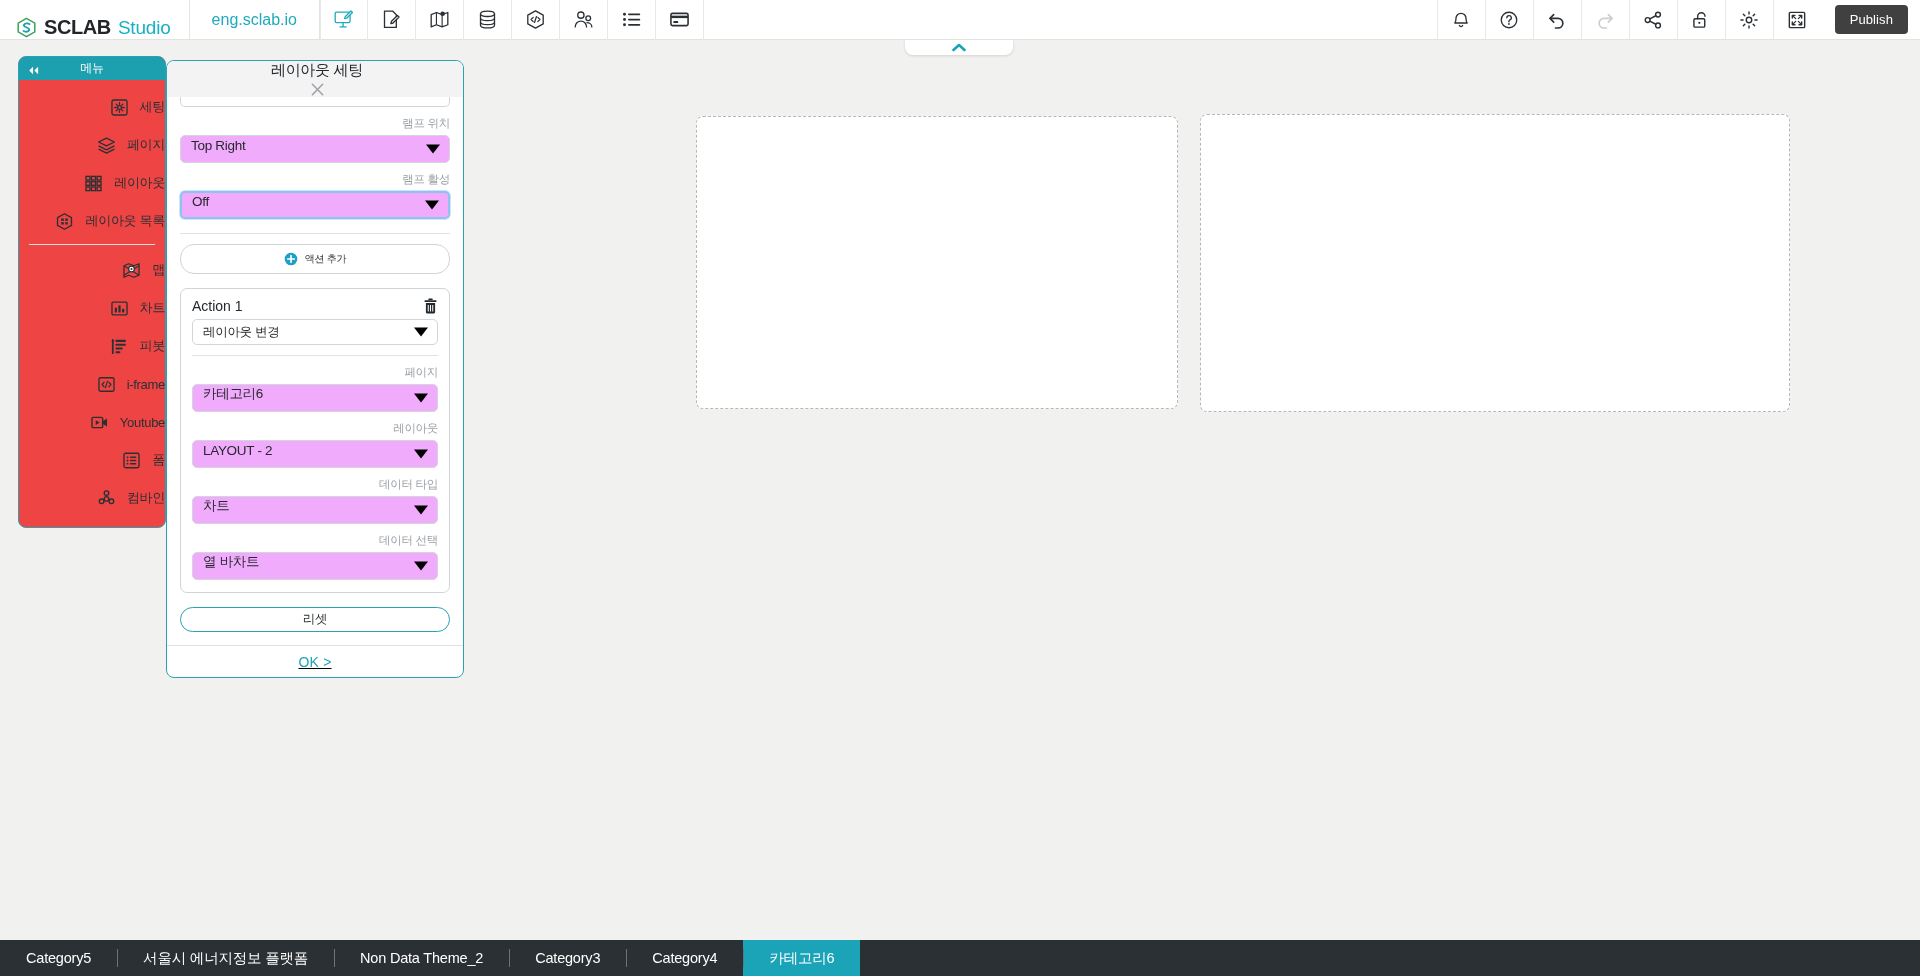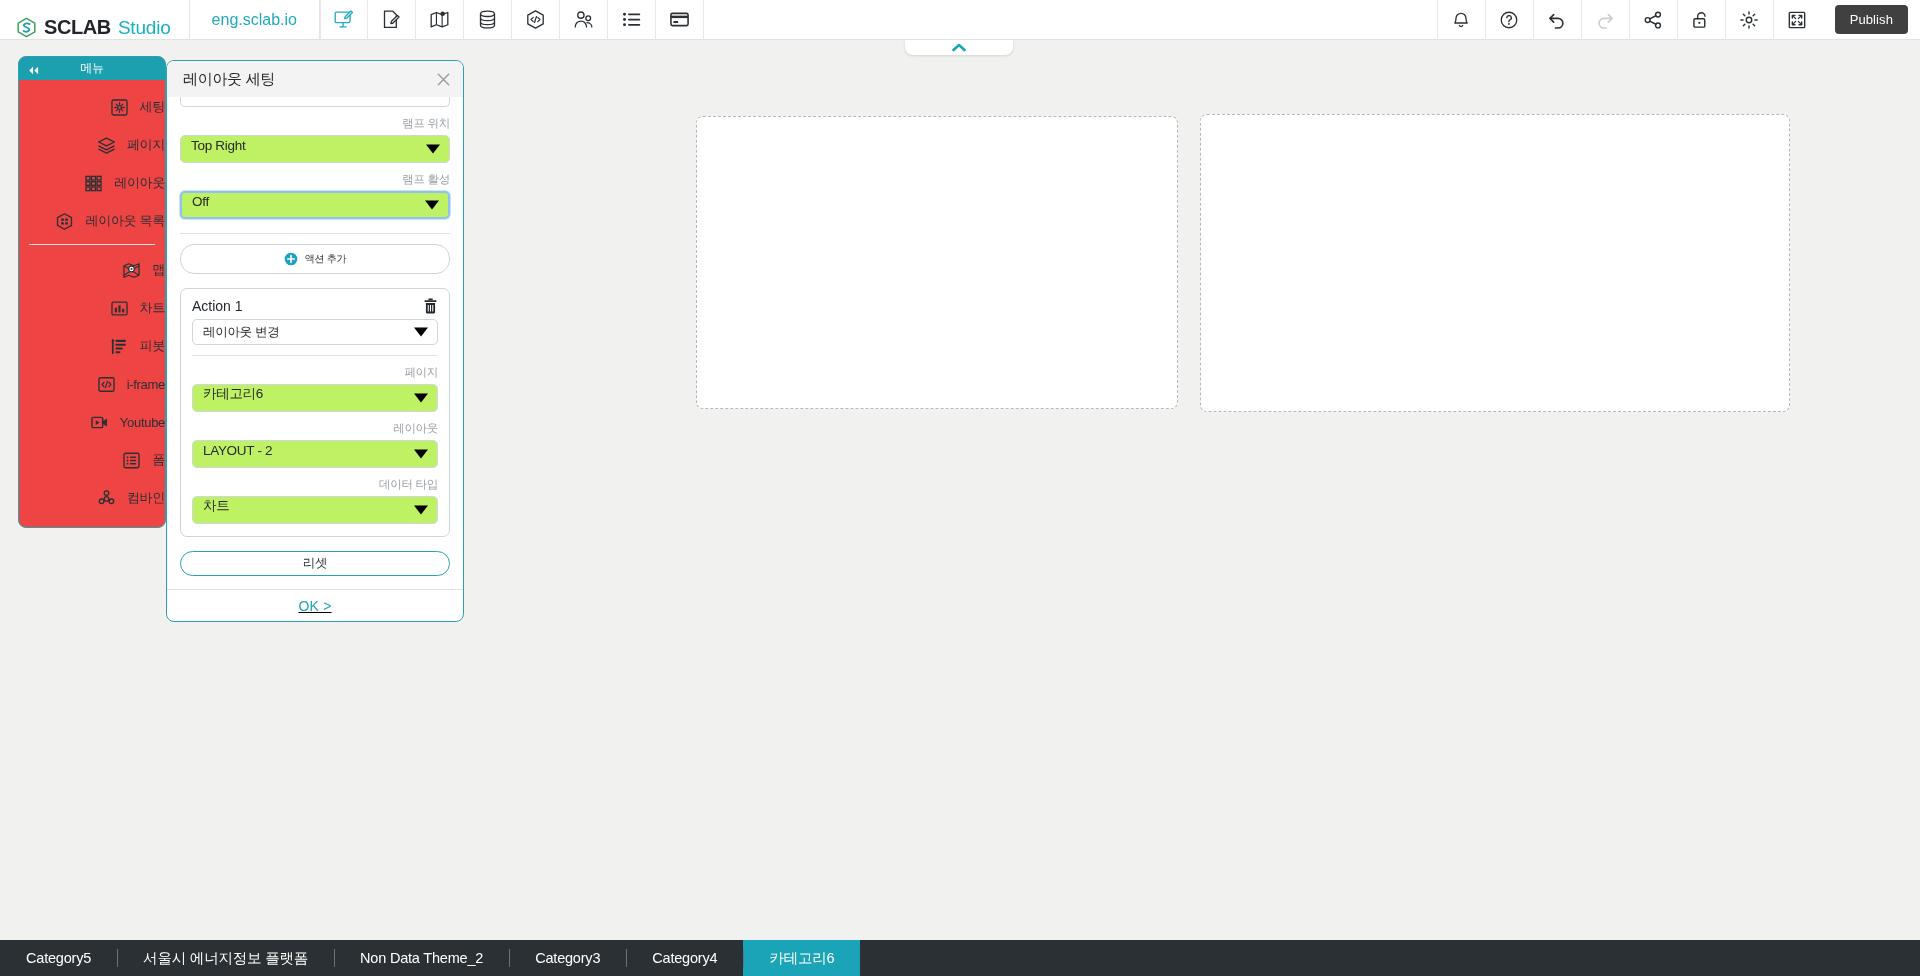--- a/index.html
+++ b/index.html
@@ -102,38 +102,39 @@
     background: #ffffff;
     border: 1px solid #2aa2b2;
     border-radius: 8px;
     z-index: 25;
     overflow: hidden;
   }
   .dlg-head {
     height: 36px; background: #f3f3f3;
     display: flex; align-items: center; justify-content: space-between;
     padding: 0 12px 0 16px;
+    flex-direction: column;
   }
   .dlg-title { font-size: 15px; color: #23282c; letter-spacing:-0.3px; }
   .dlg-close { cursor: pointer; line-height:0; }
   .dlg-body { padding: 0 13px 0 13px; text-align: right; }
 
   .cut-input {
     height: 10px; border: 1px solid #d2d6da; border-top: none;
     border-bottom-left-radius: 5px; border-bottom-right-radius: 5px;
     margin-top: 0px;
   }
 
   .field { margin-top: 9px; }
   .field-label {
     font-size: 11.5px; color: #9aa0a6; margin-bottom: 4px; letter-spacing:-0.3px;
   }
   .select {
     position: relative; height: 28px;
-    border: 1px solid #d2d6da; border-radius: 5px; background:#bef264;
+    border: 1px solid #d2d6da; border-radius: 5px; background:#f0abfc;
     display:flex; align-items:center; padding: 0 30px 8px 10px;
     font-size: 13.5px; color: #26292c; cursor: pointer; letter-spacing:-0.3px;
   }
   .select.focused {
     border: 2px solid #8fc2f0; box-shadow: 0 0 0 1px #cfe3f8;
   }
   .caret {
     position: absolute; right: 9px; top: 50%; transform: translateY(-50%);
     width: 0; height: 0; border-left: 7px solid transparent;
     border-right: 7px solid transparent; border-top: 9px solid #000;
@@ -596,20 +597,27 @@
       </div>
 
       <div class="field">
         <div class="field-label">데이터 타입</div>
         <div class="select">
           <span>차트</span>
           <span class="caret"></span>
         </div>
       </div>
 
+      <div class="field">
+        <div class="field-label">데이터 선택</div>
+        <div class="select">
+          <span>열 바차트</span>
+          <span class="caret"></span>
+        </div>
+      </div>
     </div>
 
     <div class="btn-reset">리셋</div>
   </div>
 
   <div class="dlg-foot">
     <span class="ok-link">OK &gt;</span>
   </div>
 </div>
 

